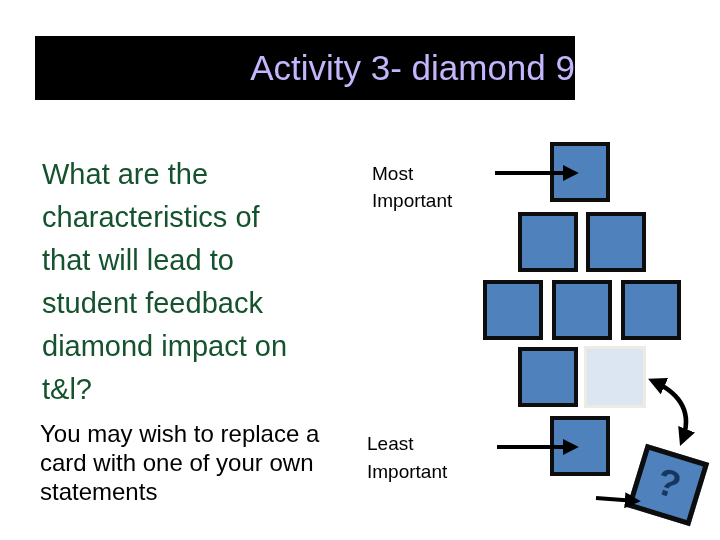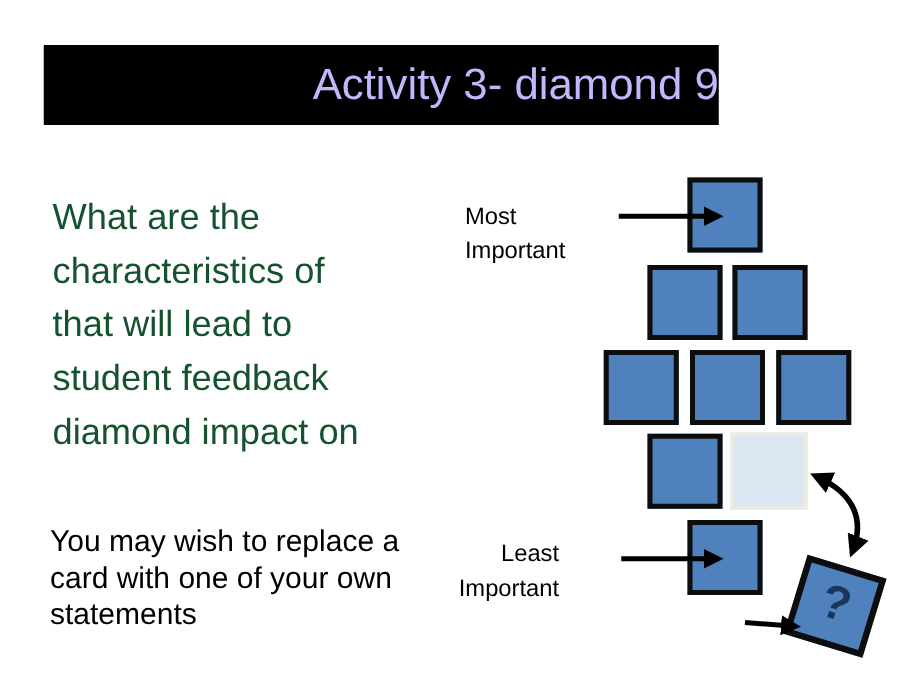--- a/index.html
+++ b/index.html
@@ -47,21 +47,20 @@
     line-height: 27px;
     white-space: pre-line;
   }
   .label-least {
     position: absolute;
     left: 367px; top: 430px;
     color: #000000;
     font-size: 19px;
     line-height: 28px;
     white-space: pre-line;
-    text-align: right;
   }
   .card {
     position: absolute;
     width: 52px; height: 52px;
     background: #4f81bd;
     border: 4px solid #0d0d0d;
   }
   .ghost {
     position: absolute;
     left: 584px; top: 346px;
@@ -110,20 +109,21 @@
   <div class="banner">
     <span>Activity 3- diamond 9</span>
   </div>
 
   <div class="question">
     <div>What are the</div>
     <div>characteristics of</div>
     <div>that will lead to</div>
     <div>student feedback</div>
     <div>diamond impact on</div>
+    <div>t&amp;l?</div>
   </div>
 
   <div class="note">
     <div>You may wish to replace a</div>
     <div>card with one of your own</div>
     <div>statements</div>
   </div>
 
   <div class="label-most">Most
 Important</div>

